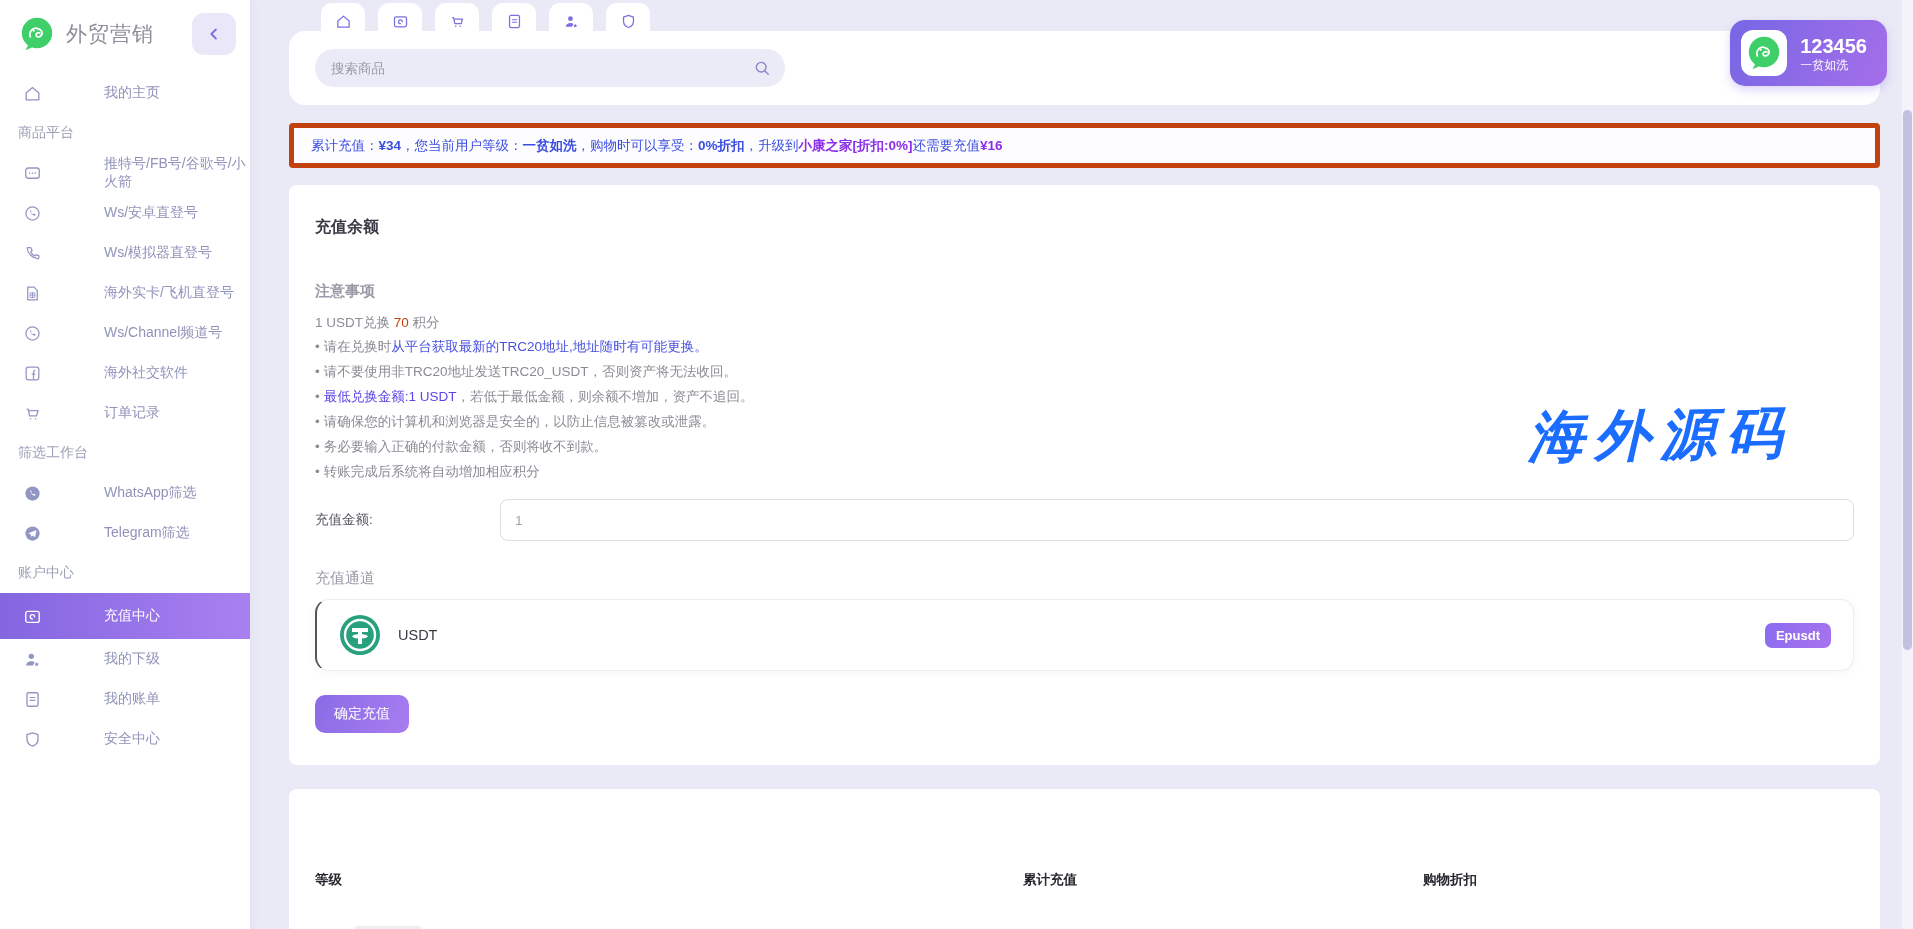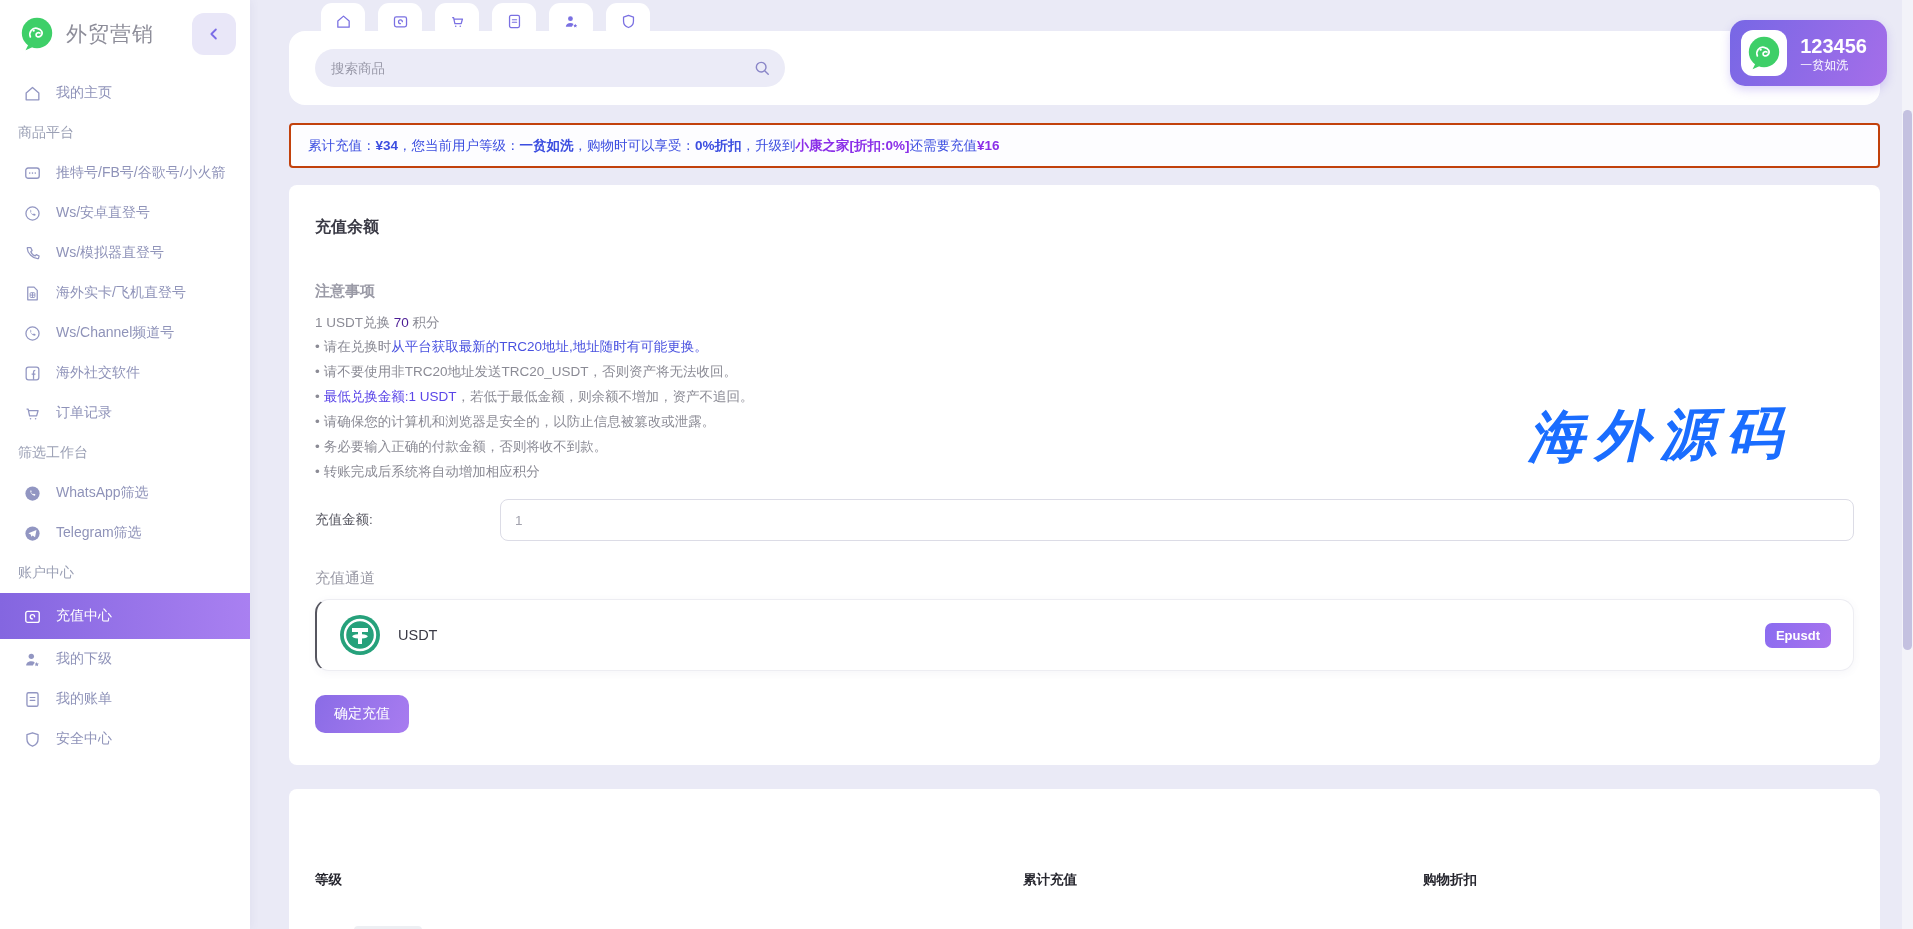--- a/index.html
+++ b/index.html
@@ -18,21 +18,21 @@
   .side-head { display:flex; align-items:center; padding:13px 14px 10px 18px; position:relative; }
   .brand-logo { width:38px; height:38px; }
   .brand-title { font-size:21px; color:#8d8d99; margin-left:10px; letter-spacing:1px; flex:1; }
   .collapse-btn {
     width:44px; height:42px; background:#e9e7f8; border:none; border-radius:12px;
     color:#7a6ce6; display:flex; align-items:center; justify-content:center; cursor:pointer;
   }
   .side-menu { padding-top:8px; }
   .side-item {
     height:40px; display:flex; align-items:center; padding-left:23px;
-    color:#8f93b9; font-size:14px; cursor:pointer;
+    color:#8f93b9; font-size:14px; cursor:pointer;gap:48px;
   }
   .side-item .ic { width:19px; height:19px; margin-right:14px; color:#9296c2; flex:0 0 19px; }
   .side-section {
     height:40px; display:flex; align-items:center; padding-left:18px;
     color:#9ba0b5; font-size:14px;
   }
   .side-item.active {
     height:46px; color:#fff;
     background:linear-gradient(90deg,#8466e0,#a980f1);
   }
@@ -67,36 +67,36 @@
     background:linear-gradient(115deg,#7767e5,#a56ee9);
     border-radius:15px; display:flex; align-items:center; padding:0 20px 0 11px;
     cursor:pointer; box-shadow:0 4px 10px rgba(120,90,230,.25);
   }
   .avatar { width:46px; height:46px; background:#fff; border-radius:12px; display:flex; align-items:center; justify-content:center; }
   .user-meta { margin-left:13px; color:#fff; }
   .user-name { font-size:20px; font-weight:bold; line-height:24px; }
   .user-level { font-size:12px; line-height:15px; }
 
   .alert-bar {
-    margin-top:18px; background:#fdfdff; border:2px solid #c2410c; border-radius:4px;
+    margin-top:18px; background:#fdfdff; border:5px solid #c2410c; border-radius:4px;
     height:45px; display:flex; align-items:center; padding:0 17px; font-size:13.5px;
     color:#3c4ee0;
   }
   .alert-bar .b { font-weight:bold; }
   .alert-bar .purple { color:#8b2fe8; font-weight:bold; }
 
   .card {
     background:#fff; border-radius:8px; margin-top:17px; padding:32px 26px;
   }
   .card-title { font-size:16px; color:#3a3a45; }
 
   .sec-label { font-size:15px; color:#9a9aa6; }
   .notes-title { margin-top:44px;font-weight:bold; }
   .exchange-line { margin-top:13px; font-size:13.5px; color:#8b8b95; }
-  .exchange-line .hl { color:#4c1d95;text-align:right; }
+  .exchange-line .hl { color:#c2410c;text-align:right; }
   .notes { margin-top:2px; }
   .note-line { font-size:13.5px; color:#8b8b95; line-height:25px; }
   .note-line .dot { margin-right:4px; }
   .note-line .link-blue { color:#4a52e0; }
   .note-line .link-purple { color:#5b46e8; }
 
   .amount-row { margin-top:15px; display:flex; align-items:center; }
   .amount-label { width:185px; font-size:13.5px; color:#55555f; }
   .amount-input {
     flex:1; height:42px; border:1px solid #dcdce6; border-radius:8px;

